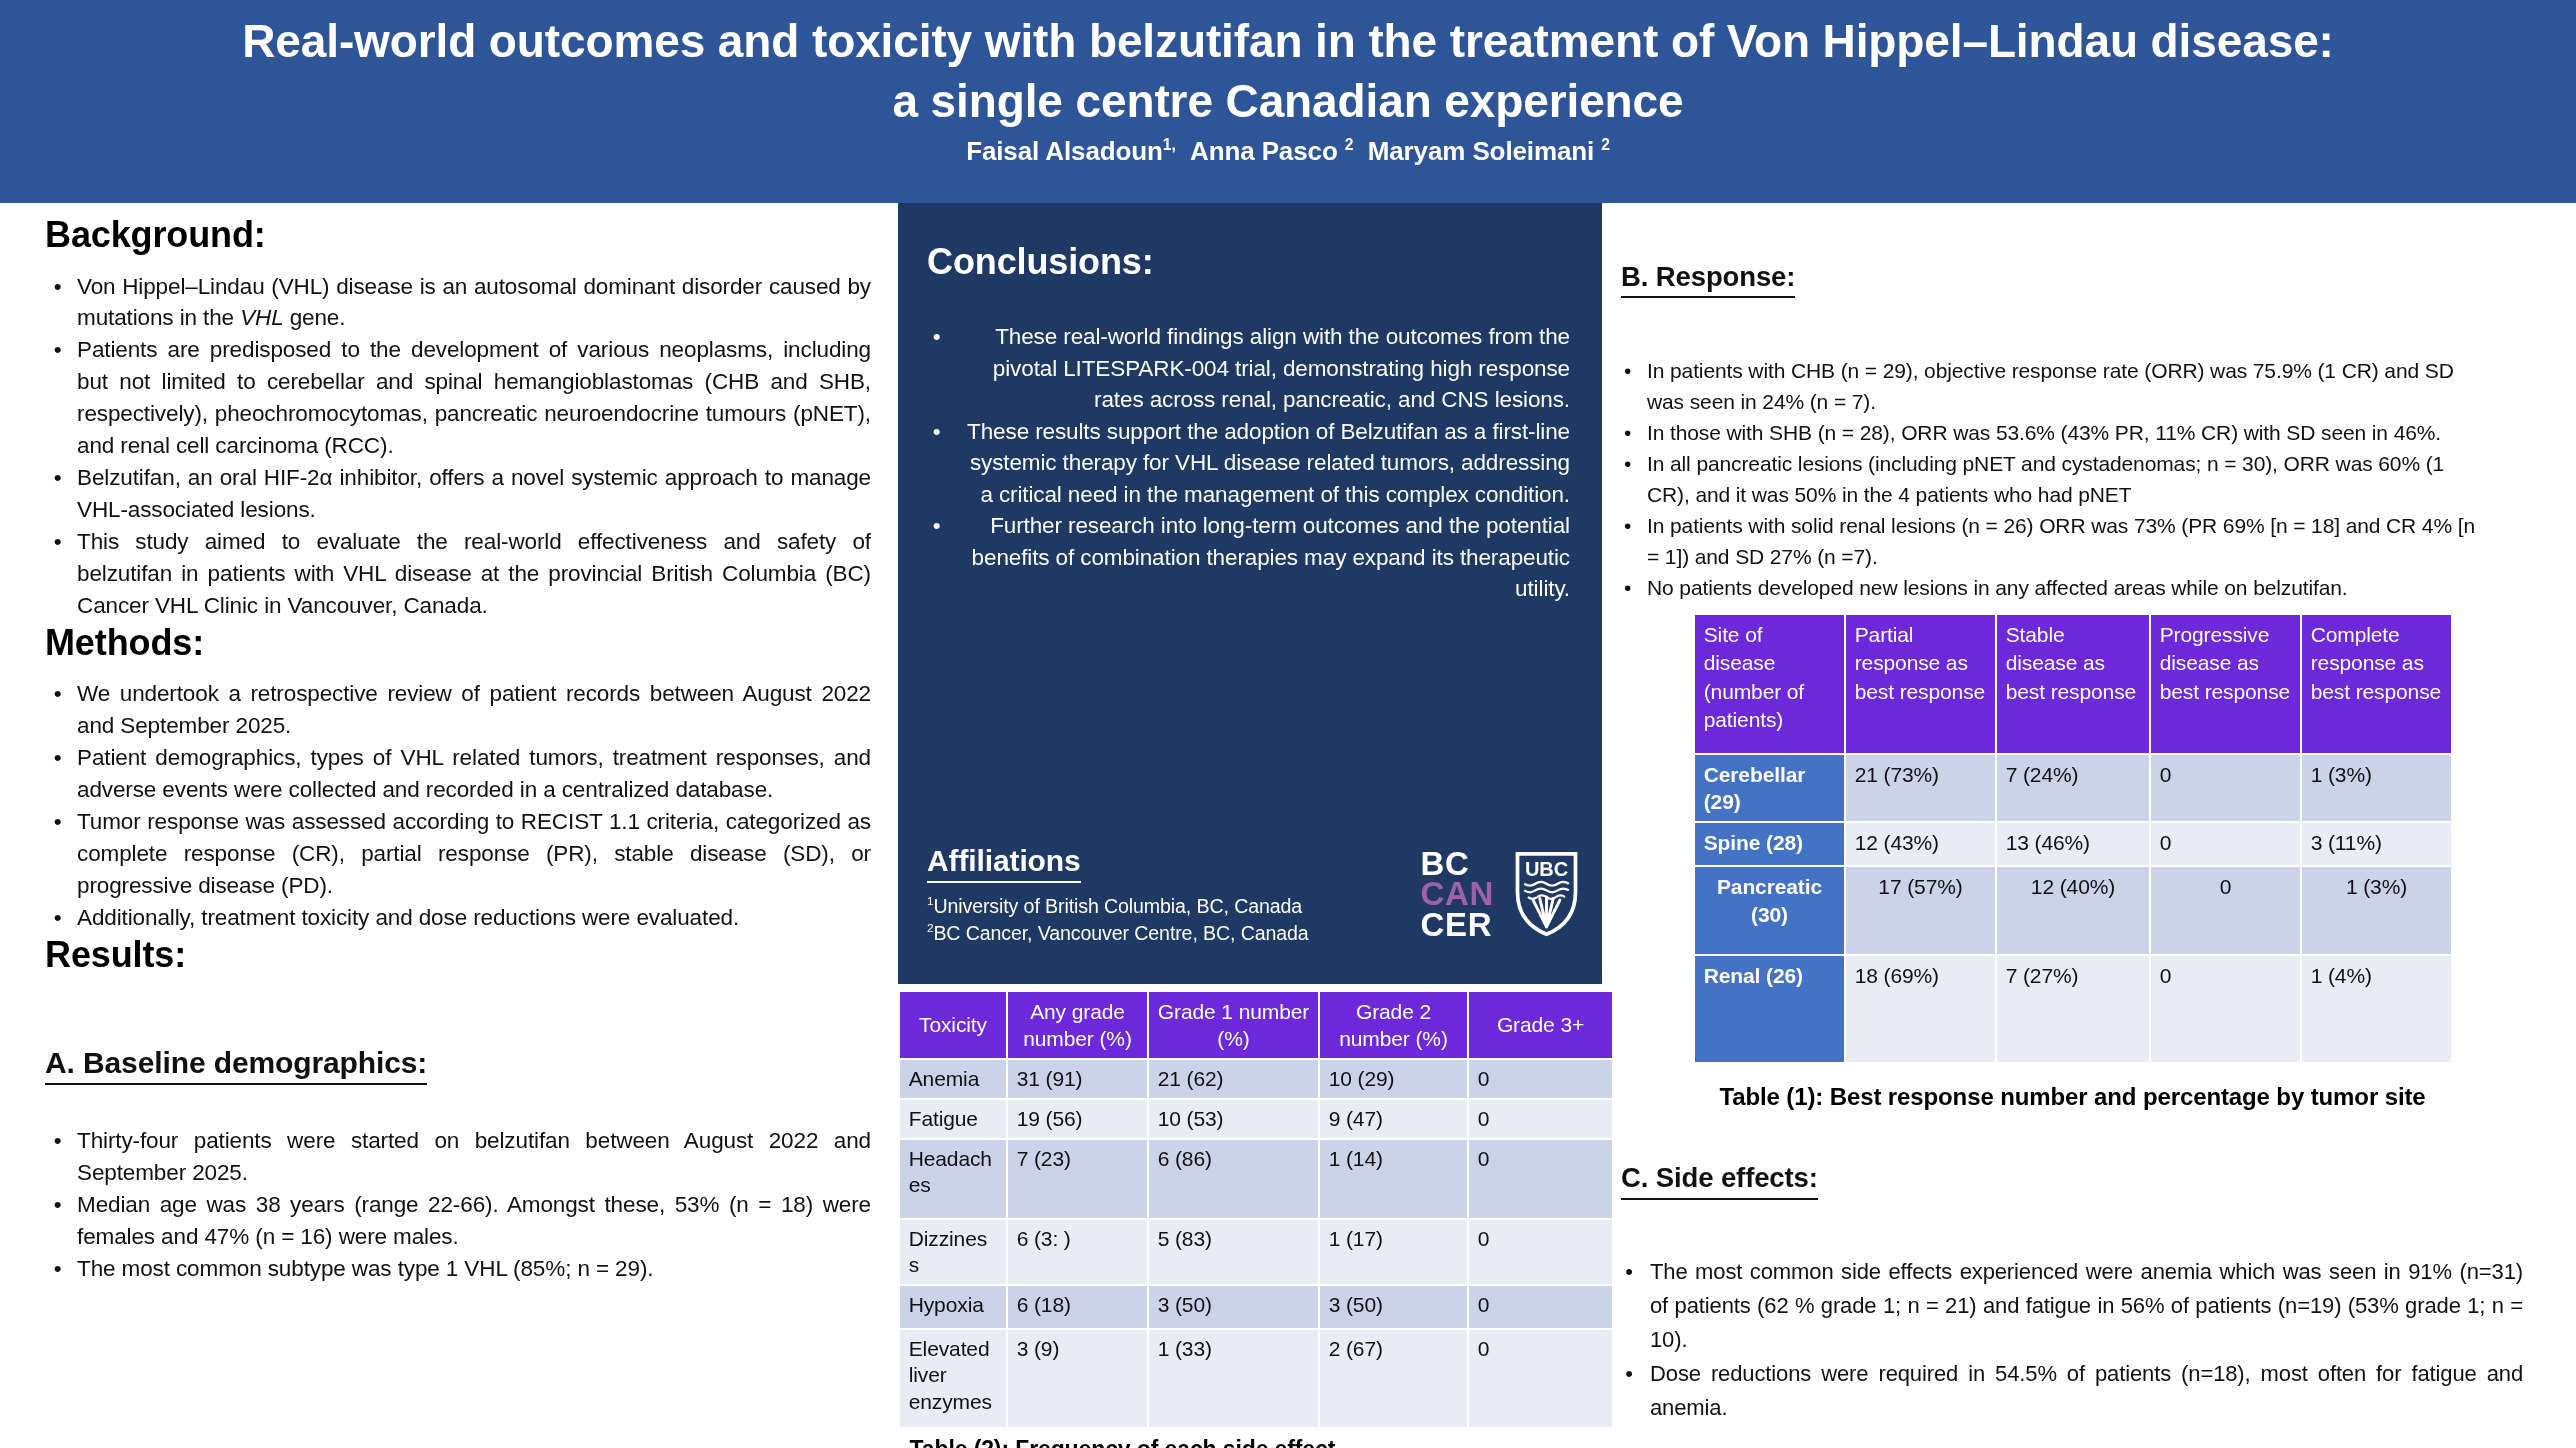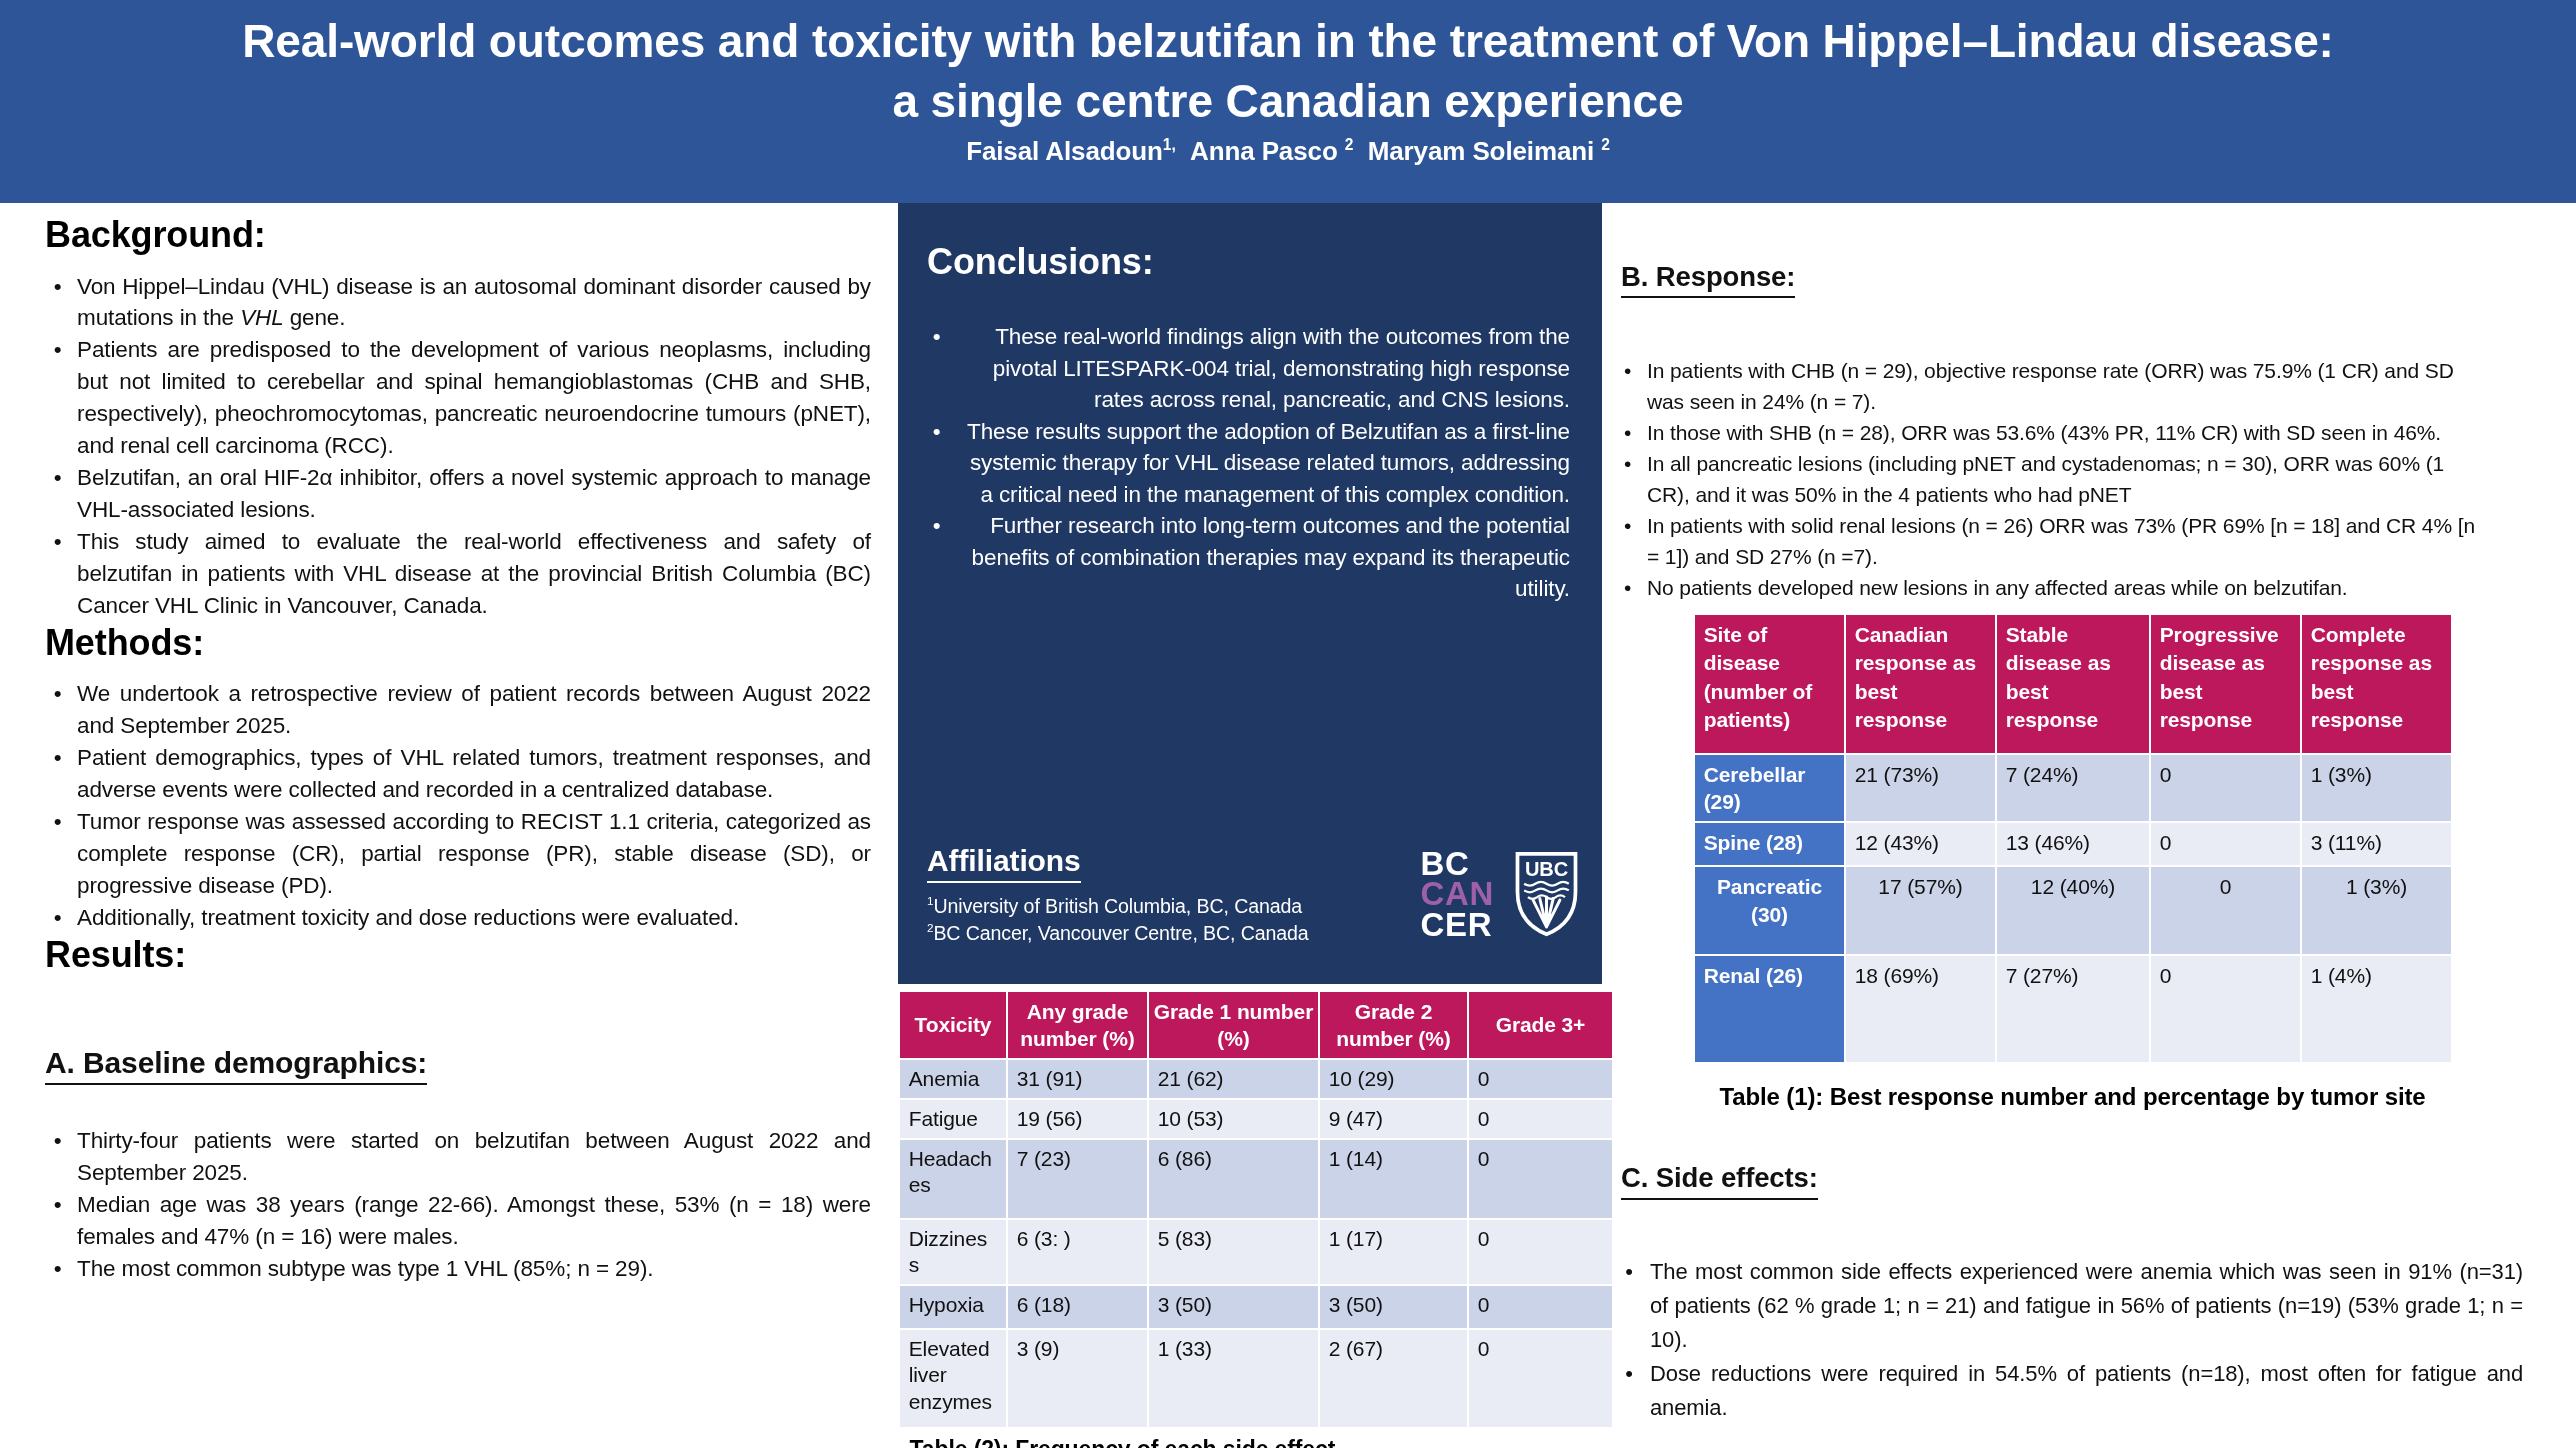--- a/index.html
+++ b/index.html
@@ -47,21 +47,21 @@
   .affil-row{position:absolute;left:29px;right:22px;bottom:38px;display:flex;justify-content:space-between;align-items:flex-end;}
   .affil-title{font-size:30px;font-weight:bold;margin-bottom:10px;}
   .affil-line{font-size:19.6px;line-height:1.35;}
   .logos{display:flex;align-items:center;gap:19px;padding-bottom:5.8px;}
   .bc-logo{font-weight:bold;font-size:33px;line-height:0.92;letter-spacing:0.7px;text-align:left;}
   .bc-logo .purple{color:#9e60a8;}
 
   
   table{border-collapse:separate;border-spacing:2.2px;}
   th,td{vertical-align:top;text-align:left;box-sizing:border-box;}
-  th{background:#be185d;color:#fff;font-weight:bold;}
+  th{background:#6d28d9;color:#fff;font-weight:normal;}
 
   .tox-wrap{position:absolute;left:898px;top:990px;width:704px;}
   .tox{width:704px;font-size:21px;table-layout:fixed;}
   .tox th{text-align:center;vertical-align:middle;padding:5.8px 4.3px;height:64px;line-height:1.3;}
   .tox td{padding:5.8px 8.7px;line-height:1.25;overflow-wrap:break-word;}
   .tox tbody tr:nth-child(odd) td{background:#cbd3e8;}
   .tox tbody tr:nth-child(even) td{background:#e9ebf5;}
   .tox tbody tr:nth-child(1) td{height:38px;}
   .tox tbody tr:nth-child(2) td{height:38px;}
   .tox tbody tr:nth-child(3) td{height:78px;}
@@ -247,21 +247,21 @@
       <colgroup>
           <col style="width:149px">
           <col style="width:149px">
           <col style="width:152px">
           <col style="width:149px">
           <col style="width:149px">
         </colgroup>
       <thead>
         <tr>
           <th>Site of disease (number of patients)</th>
-          <th>Canadian response as best response</th>
+          <th>Partial response as best response</th>
           <th>Stable disease as best response</th>
           <th>Progressive disease as best response</th>
           <th>Complete response as best response</th>
         </tr>
       </thead>
       <tbody>
         <tr>
           <td class="rowhead">Cerebellar (29)</td>
           <td>21 (73%)</td>
           <td>7 (24%)</td>

